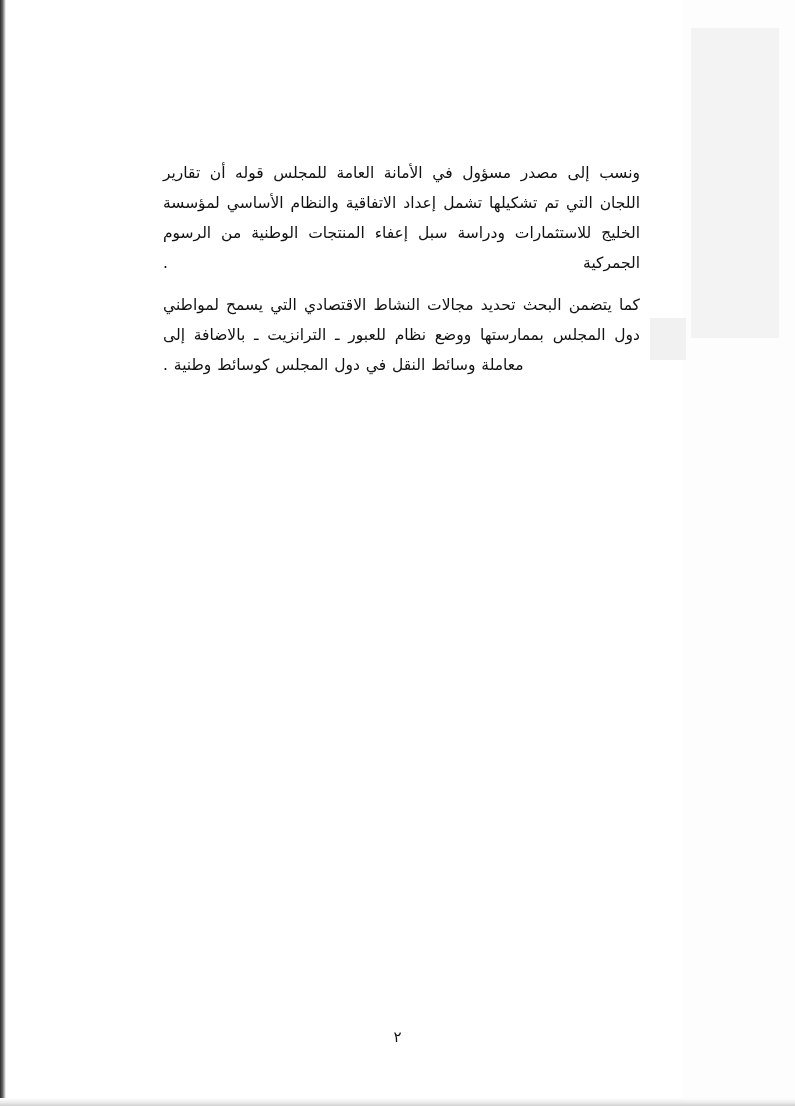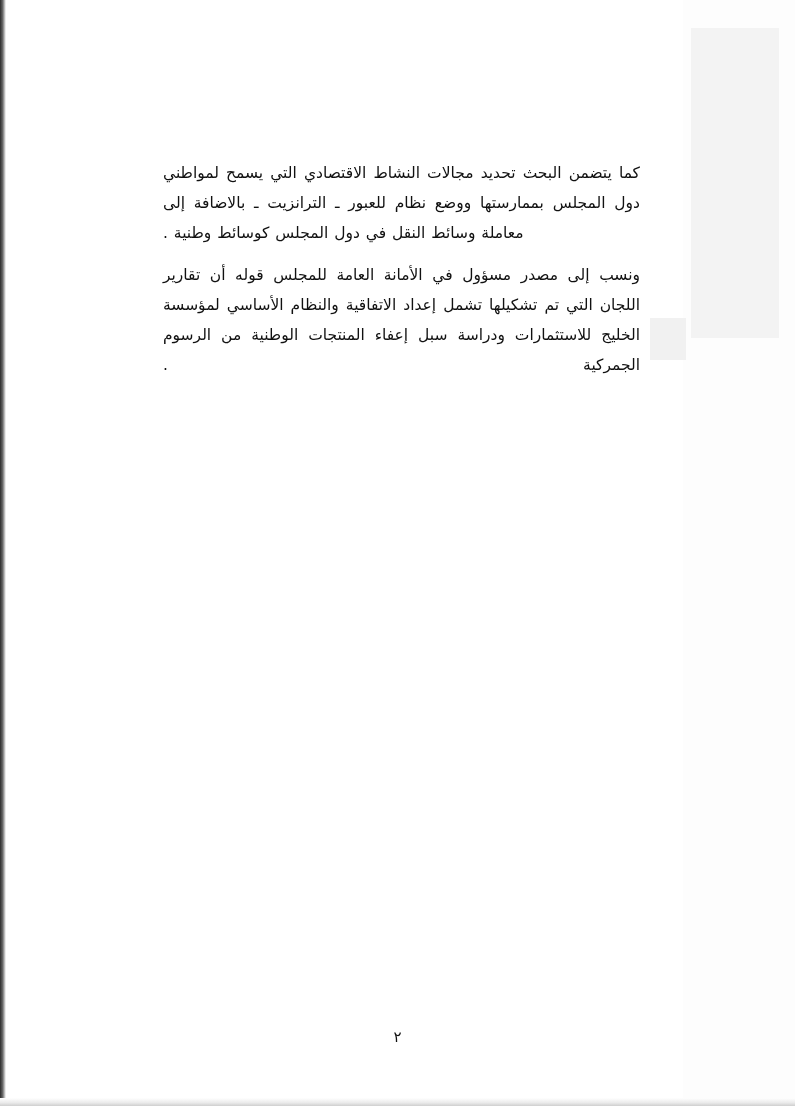--- a/index.html
+++ b/index.html
@@ -115,19 +115,19 @@
 
 <div class="scan-page">
 
   <div class="scan-edge-left"></div>
   <div class="scan-bed-right"></div>
   <div class="scan-bed-block-a"></div>
   <div class="scan-bed-block-b"></div>
   <div class="scan-bottom-edge"></div>
 
   <div class="text-block">
+    <p class="para">ونسب إلى مصدر مسؤول في الأمانة العامة للمجلس قوله أن تقارير اللجان التي تم تشكيلها تشمل إعداد الاتفاقية والنظام الأساسي لمؤسسة الخليج للاستثمارات ودراسة سبل إعفاء المنتجات الوطنية من الرسوم الجمركية .</p>
     <p class="para last-line-left">كما يتضمن البحث تحديد مجالات النشاط الاقتصادي التي يسمح لمواطني دول المجلس بممارستها ووضع نظام للعبور ـ الترانزيت ـ بالاضافة إلى معاملة وسائط النقل في دول المجلس كوسائط وطنية .</p>
-    <p class="para">ونسب إلى مصدر مسؤول في الأمانة العامة للمجلس قوله أن تقارير اللجان التي تم تشكيلها تشمل إعداد الاتفاقية والنظام الأساسي لمؤسسة الخليج للاستثمارات ودراسة سبل إعفاء المنتجات الوطنية من الرسوم الجمركية .</p>
   </div>
 
   <div class="page-number">٢</div>
 
 </div>
 
 </body></html>

